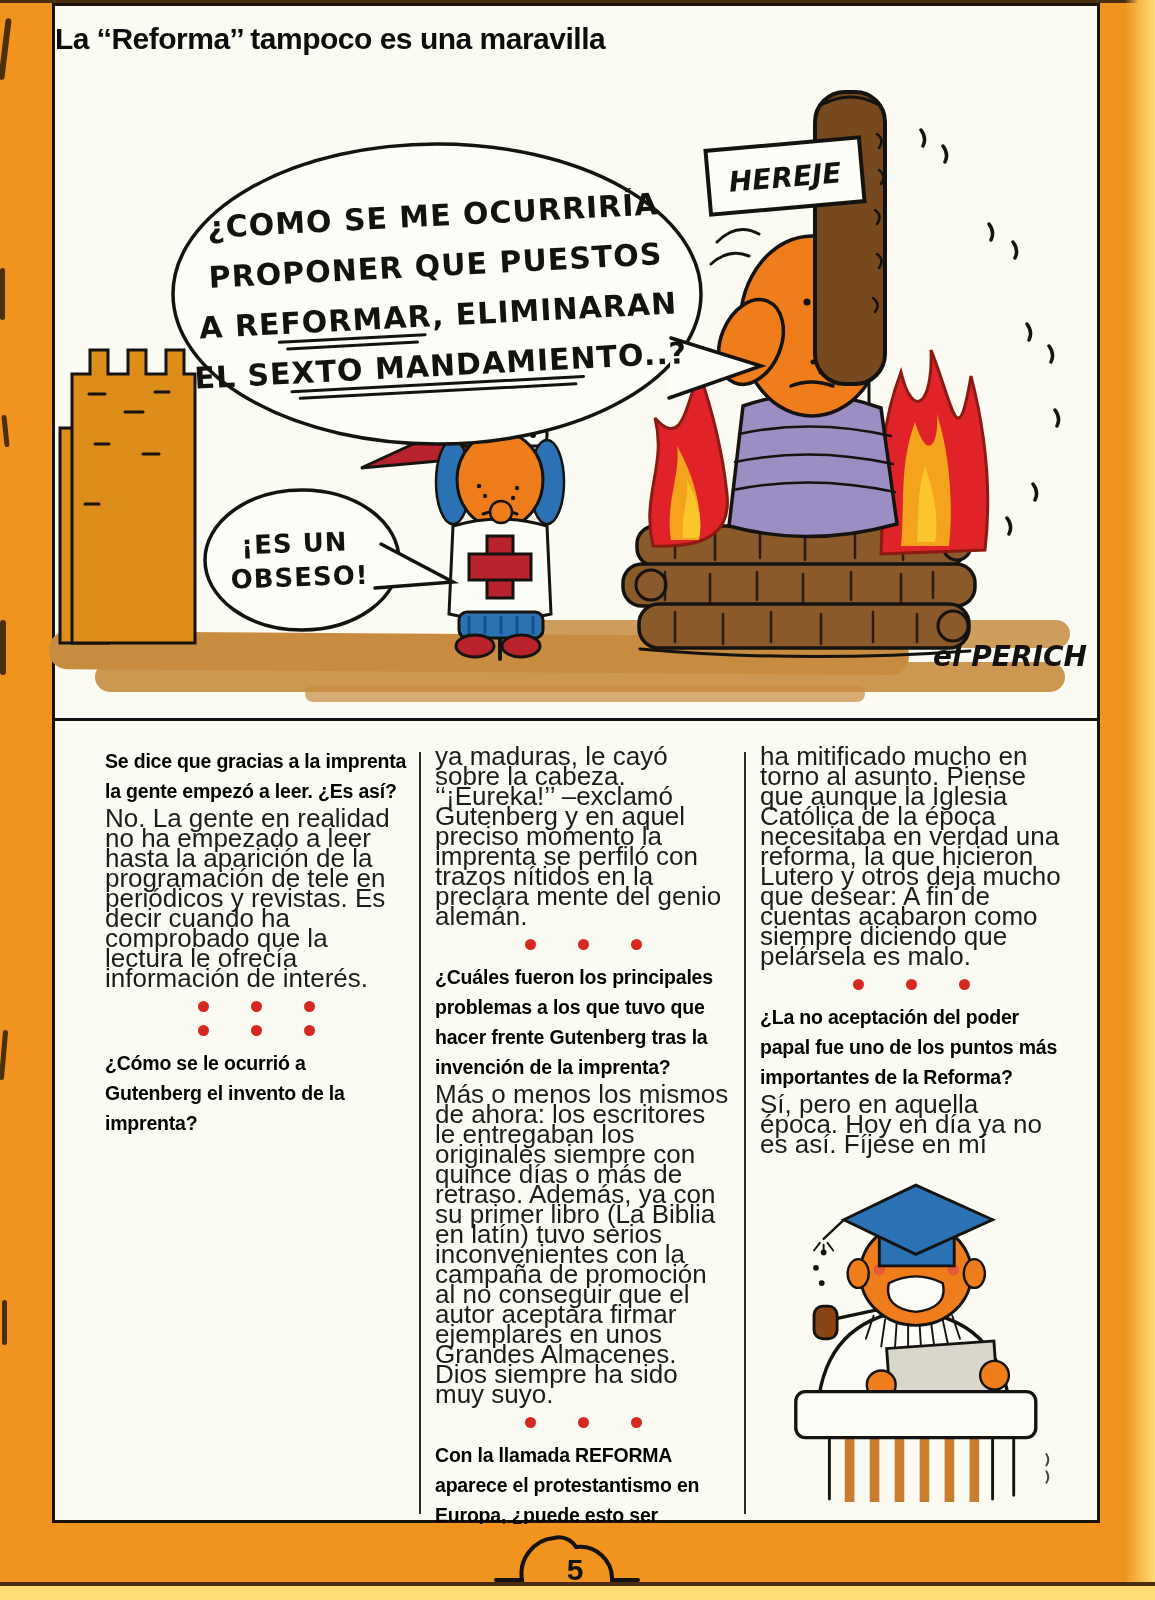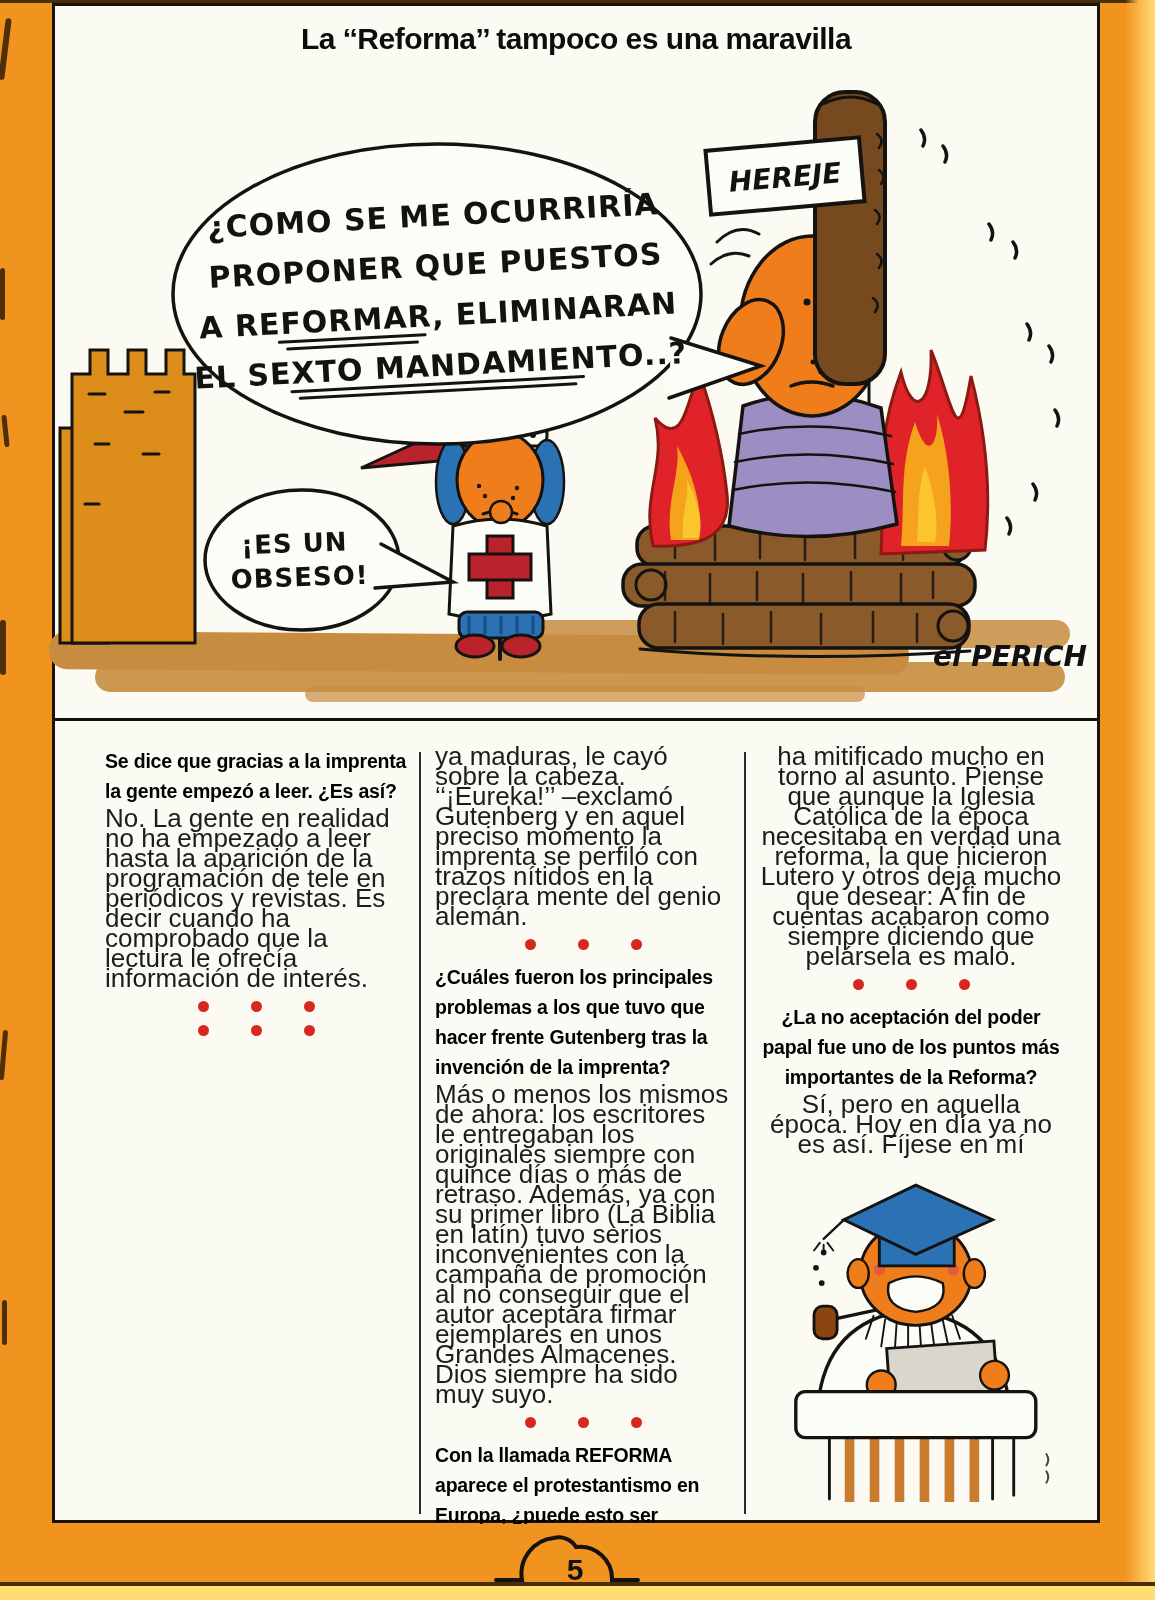--- a/index.html
+++ b/index.html
@@ -11,34 +11,34 @@
     background:linear-gradient(90deg, rgba(255,220,116,0) 0%, #F8B549 45%, var(--edge-yellow,#FFDC74) 100%);}
   .edge-bottom{position:absolute;left:0;bottom:0;width:100%;height:14px;background:var(--edge-yellow,#FFDC74);}
   .edge-bottom-line{position:absolute;left:0;bottom:14px;width:100%;height:4px;background:#4A2E08;}
   .edge-top-line{position:absolute;left:0;top:0;width:100%;height:3px;background:#2A1C08;opacity:.85;}
   .stitch{position:absolute;background:#3B2506;border-radius:3px;opacity:.9;}
 
   
   .panel{position:absolute;left:52px;top:3px;width:1048px;height:1520px;
     background:var(--panel-white,#FBFAF3);border:3px solid #1A1208;box-sizing:border-box;}
 
-  .page-title{position:absolute;left:0;top:16px;width:100%;text-align:center;
+  .page-title{position:absolute;left:0;top:16px;width:100%;
     font-size:30px;font-weight:700;letter-spacing:-.5px;color:#0d0d0d;
     font-family:"Liberation Sans", sans-serif;}
 
   .cartoon-svg{position:absolute;left:0;top:68px;width:1042px;height:648px;}
 
   .rule{position:absolute;left:0;top:712px;width:1042px;height:3px;background:#111;}
 
   
   .columns{position:absolute;left:50px;top:740px;width:960px;height:778px;}
   .col{position:absolute;top:0;height:778px;overflow:hidden;color:#1c1c1c;}
   .col1{left:0;width:302px;}
   .col2{left:330px;width:296px;}
-  .col3{left:655px;width:302px;text-align:center;}
+  .col3{left:655px;width:302px;}
   .divider{position:absolute;top:6px;width:2px;height:762px;background:#2a2a2a;}
   .div1{left:314px;} .div2{left:639px;}
   .q{font-weight:700;font-size:19.5px;line-height:30px;letter-spacing:-.2px;color:#000;margin:0 0 2px 0;}
   .a{font-weight:400;font-size:26px;line-height:20px;margin:0;}
   .dots{display:flex;justify-content:center;gap:42px;margin:13px 0 12px 0;}
   .dots i{width:11px;height:11px;border-radius:50%;background:var(--dot-red,#D6281E);}
 
   .prof-svg{display:block;margin:12px auto 0 auto;width:300px;height:336px;}
 
   
@@ -217,20 +217,21 @@
         <div class="dots">
             <i></i>
             <i></i>
             <i></i>
           </div>
         <div class="dots">
             <i></i>
             <i></i>
             <i></i>
           </div>
+        <p class="q">¿Cómo se le ocurrió a Gutenberg el invento de la imprenta?</p>
       </div>
 
       <div class="divider div1"></div>
 
       <div class="col col2">
         <p class="a">ya maduras, le cayó sobre la cabeza. ‘‘¡Eureka!’’ –exclamó Gutenberg y en aquel preciso momento la imprenta se perfiló con trazos nítidos en la preclara mente del genio alemán.</p>
         <div class="dots">
             <i></i>
             <i></i>
             <i></i>

